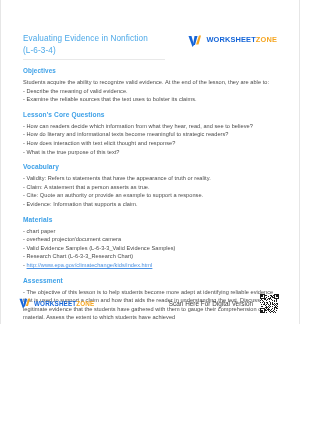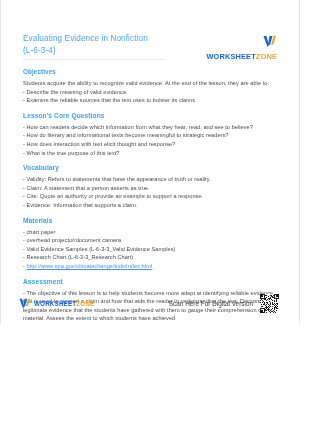--- a/index.html
+++ b/index.html
@@ -47,25 +47,24 @@
   }
   .title-rule {
     margin-top: 3px;
     border-bottom: 1px solid #e9e9e9;
     width: 142px;
   }
 
   
   .logo {
     display: flex;
-    align-items: flex-end;
+    align-items: flex-start;
     gap: 4px;
     margin-top: 2px;
     margin-right: 6px;
-    flex-direction: column;
   }
   .logo-mark { width: 14px; height: 13px; display:block; }
   .logo-text {
     font-size: 7.4px;
     font-weight: bold;
     letter-spacing: .15px;
     white-space: nowrap;
   }
   .logo-text .w { color: #1565d8; }
   .logo-text .z { color: #f5a623; }

